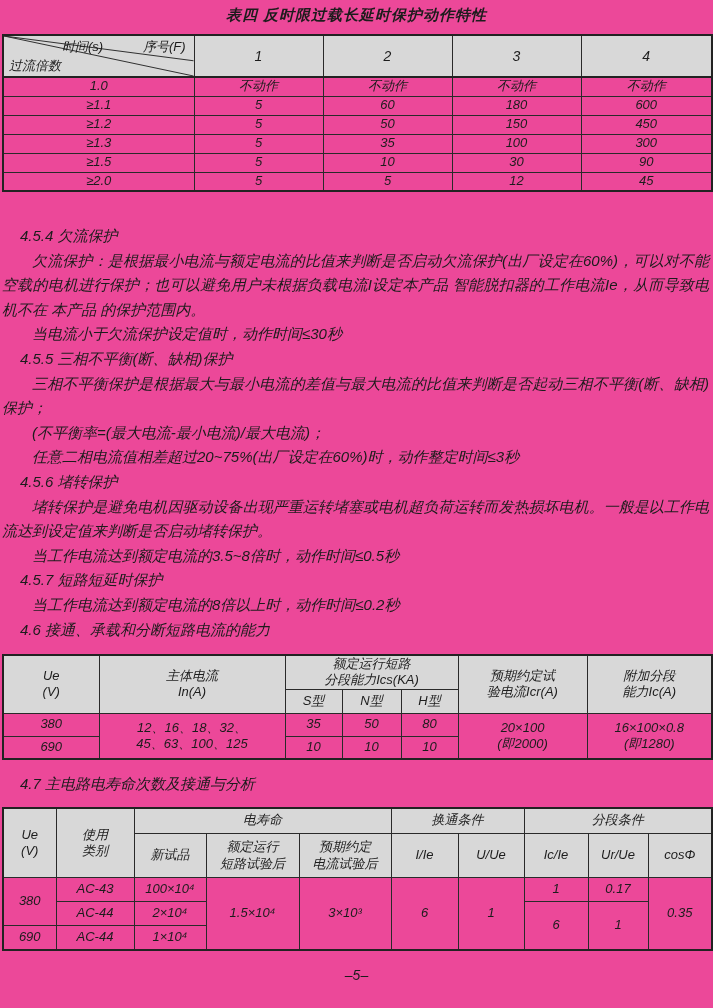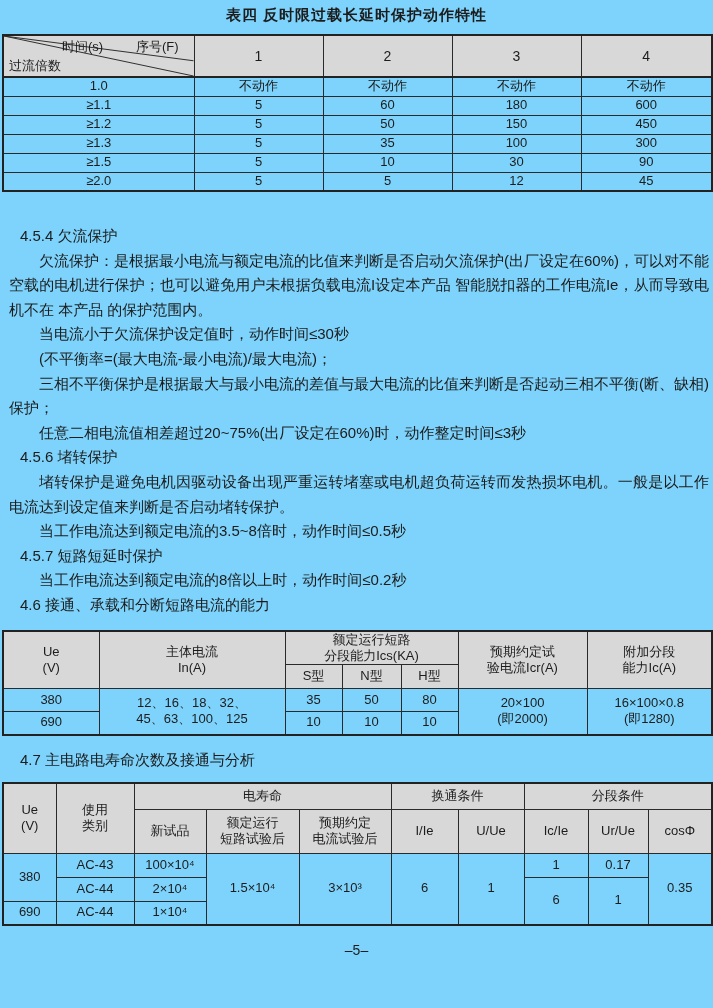--- a/index.html
+++ b/index.html
@@ -1,20 +1,20 @@
 <!DOCTYPE html>
 <html><head>
 <meta charset="utf-8">
 <style>
   * { box-sizing: border-box; }
   html, body { margin: 0; padding: 0; background: #ffffff; }
   .page {
-    width: 713px; height: 1008px; margin: 0; background: #7dd3fc;
+    width: 713px; height: 1008px; margin: 0; background: #ec4899;
     font-family: "Liberation Sans", "DejaVu Sans", sans-serif;
-    color: #1c1c1c; overflow: hidden; position: relative;
+    color: #1c1c1c; overflow: hidden; position: relative; font-style: italic;
   }
   .doc-title {
     text-align: center; font-weight: bold; font-size: 15px;
     padding-top: 6px; letter-spacing: 1px;
   }
   table { border-collapse: collapse; table-layout: fixed; }
   th, td {
     border: 1px solid #2a2a2a; text-align: center; vertical-align: middle;
     padding: 0; font-weight: normal; font-size: 13px; line-height: 1.15;
   }
@@ -23,27 +23,27 @@
 
   
   .t4 { width: 709px; margin-top: 9px; }
   .t4 thead th { height: 42px; font-size: 14px; }
   .t4 thead { border-bottom: 2px solid #222; }
   .t4 tbody td { height: 19px; }
   .diag { position: relative; padding: 0; }
   .diag svg { position: absolute; top: 0; left: 0; width: 100%; height: 100%; display: block; }
   .diag .lbl { position: absolute; font-size: 13px; line-height: 1; }
   .lbl-time { top: 4px; left: 58px; }
-  .lbl-serial { top: 4px; right: 15px; }
+  .lbl-serial { top: 4px; right: 8px; }
   .lbl-mult { bottom: 4px; left: 5px; }
 
   
   .text-block { margin-top: 32px; font-size: 15px; line-height: 24.6px; }
   .sec-h { padding-left: 20px; }
-  .para { margin: 0; padding: 0 4px 0 9px; text-indent: 2em; text-align: justify; }
+  .para { margin: 0; padding: 0 4px 0 2px; text-indent: 2em; text-align: justify; }
 
   
   .t46 { width: 709px; margin-top: 12px; }
   .t46 thead tr.gr1 th { height: 30px; }
   .t46 thead tr.gr2 th { height: 24px; }
   .t46 tbody td { height: 23px; }
 
   
   .t47 { width: 709px; margin-top: 10px; }
   .t47 thead tr.gr1 th { height: 26px; }
@@ -130,22 +130,23 @@
         <td>45</td>
       </tr>
     </tbody>
   </table>
 
   <div class="text-block">
     <div class="sec-h">4.5.4 欠流保护</div>
     <p class="para">欠流保护：是根据最小电流与额定电流的比值来判断是否启动欠流保护(出厂设定在60%)，可以对不能空载的电机进行保护；也可以避免用户未根据负载电流I设定本产品 智能脱扣器的工作电流Ie，从而导致电机不在 本产品 的保护范围内。</p>
     <p class="para">当电流小于欠流保护设定值时，动作时间≤30秒</p>
 
+    <div class="sec-h">4.5.5 三相不平衡(断、缺相)保护</div>
+    <p class="para">三相不平衡保护是根据最大与最小电流的差值与最大电流的比值来判断是否起动三相不平衡(断、缺相)保护；</p>
     <p class="para">(不平衡率=(最大电流-最小电流)/最大电流)；</p>
-    <p class="para">三相不平衡保护是根据最大与最小电流的差值与最大电流的比值来判断是否起动三相不平衡(断、缺相)保护；</p>
     <p class="para">任意二相电流值相差超过20~75%(出厂设定在60%)时，动作整定时间≤3秒</p>
 
     <div class="sec-h">4.5.6 堵转保护</div>
     <p class="para">堵转保护是避免电机因驱动设备出现严重运转堵塞或电机超负荷运转而发热损坏电机。一般是以工作电流达到设定值来判断是否启动堵转保护。</p>
     <p class="para">当工作电流达到额定电流的3.5~8倍时，动作时间≤0.5秒</p>
 
     <div class="sec-h">4.5.7 短路短延时保护</div>
     <p class="para">当工作电流达到额定电流的8倍以上时，动作时间≤0.2秒</p>
 
     <div class="sec-h">4.6 接通、承载和分断短路电流的能力</div>

